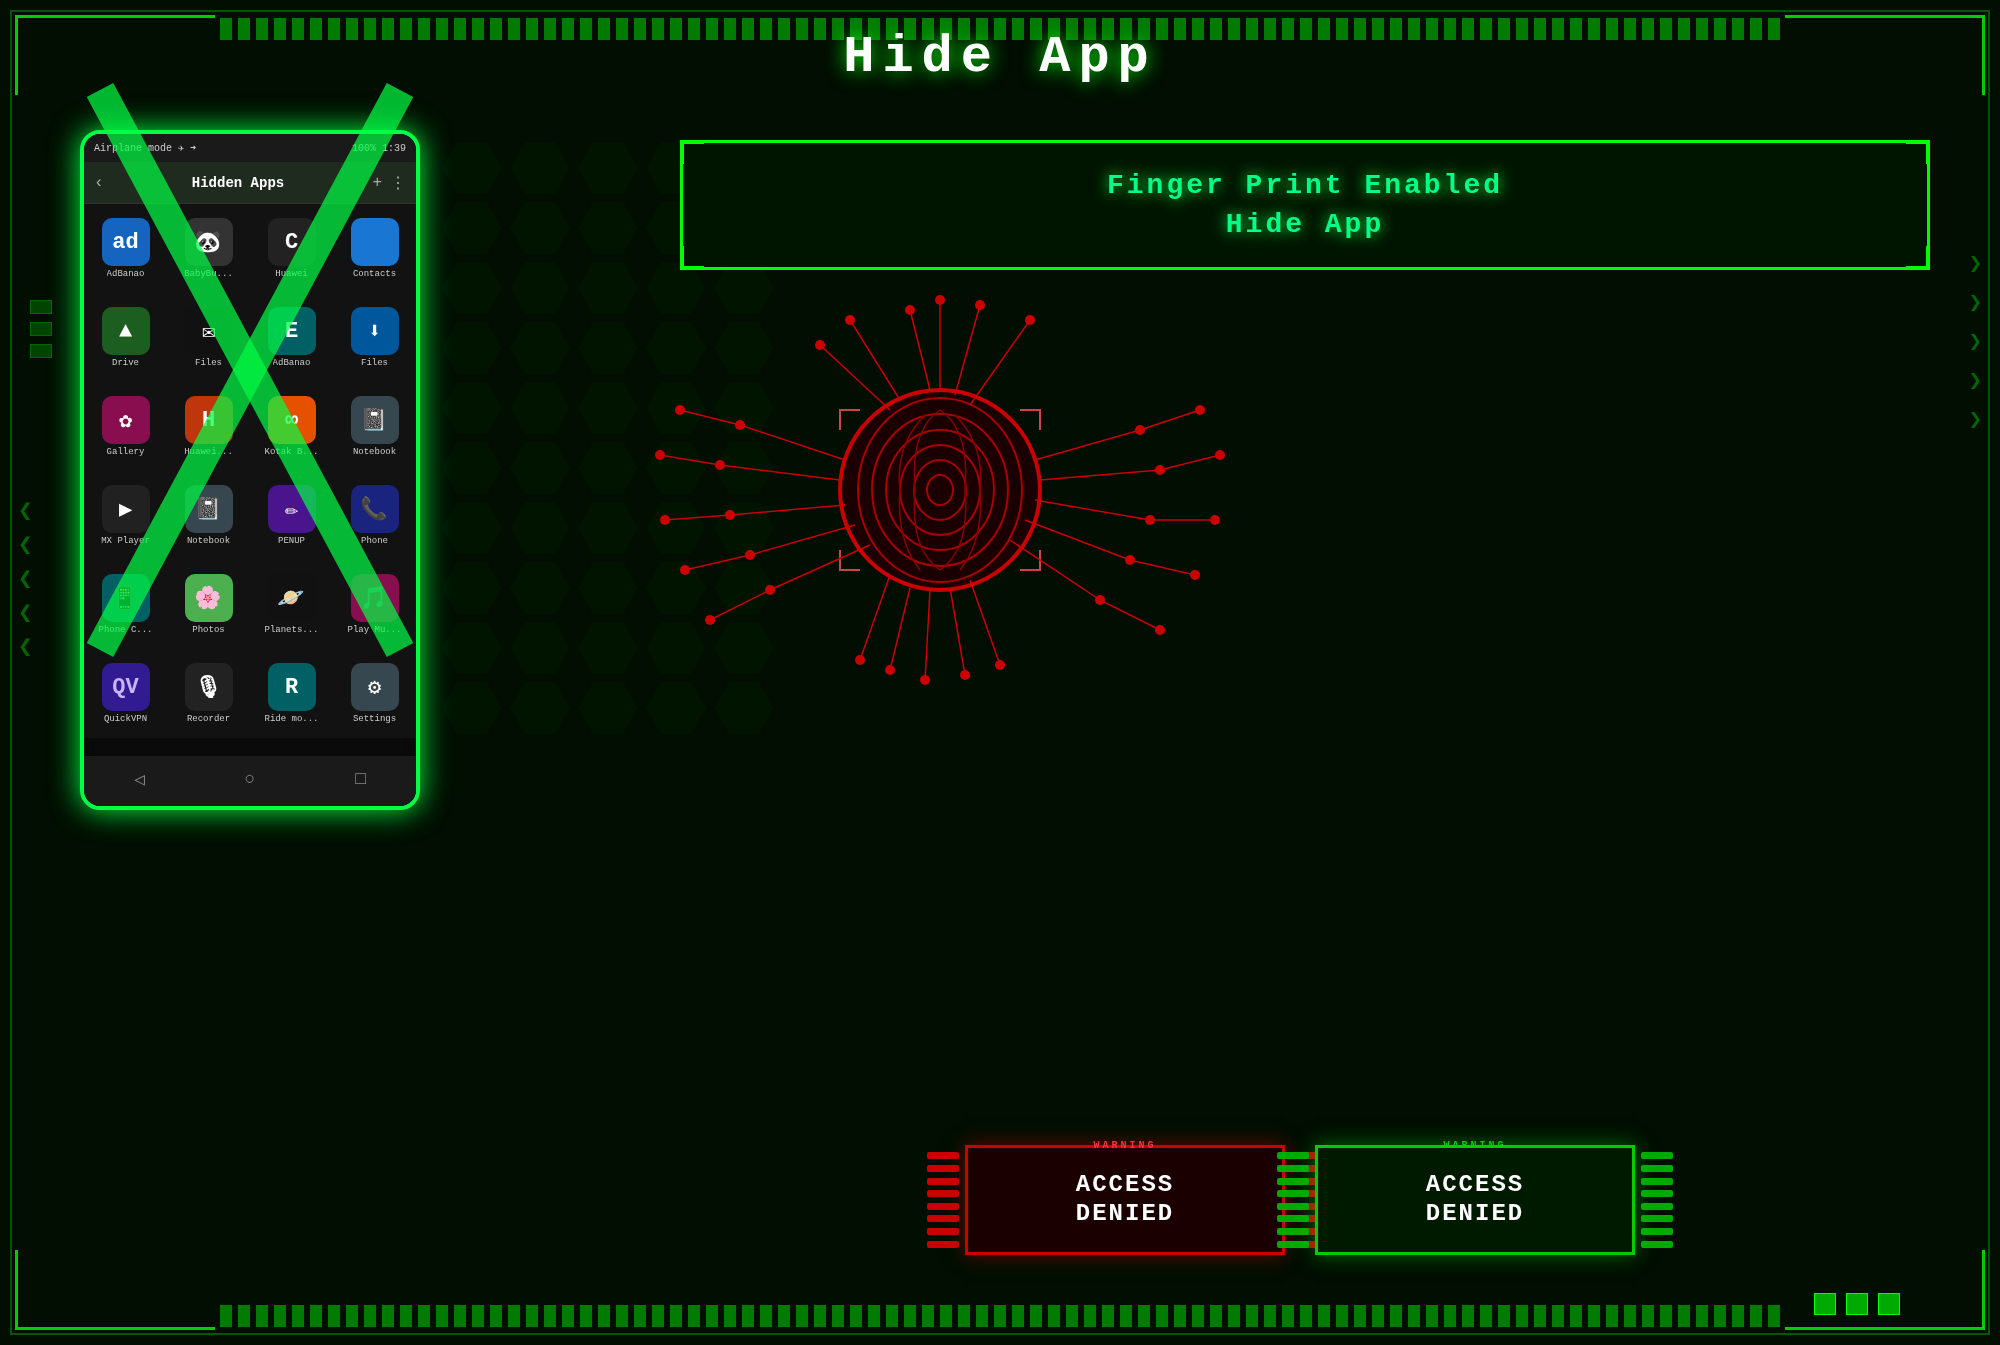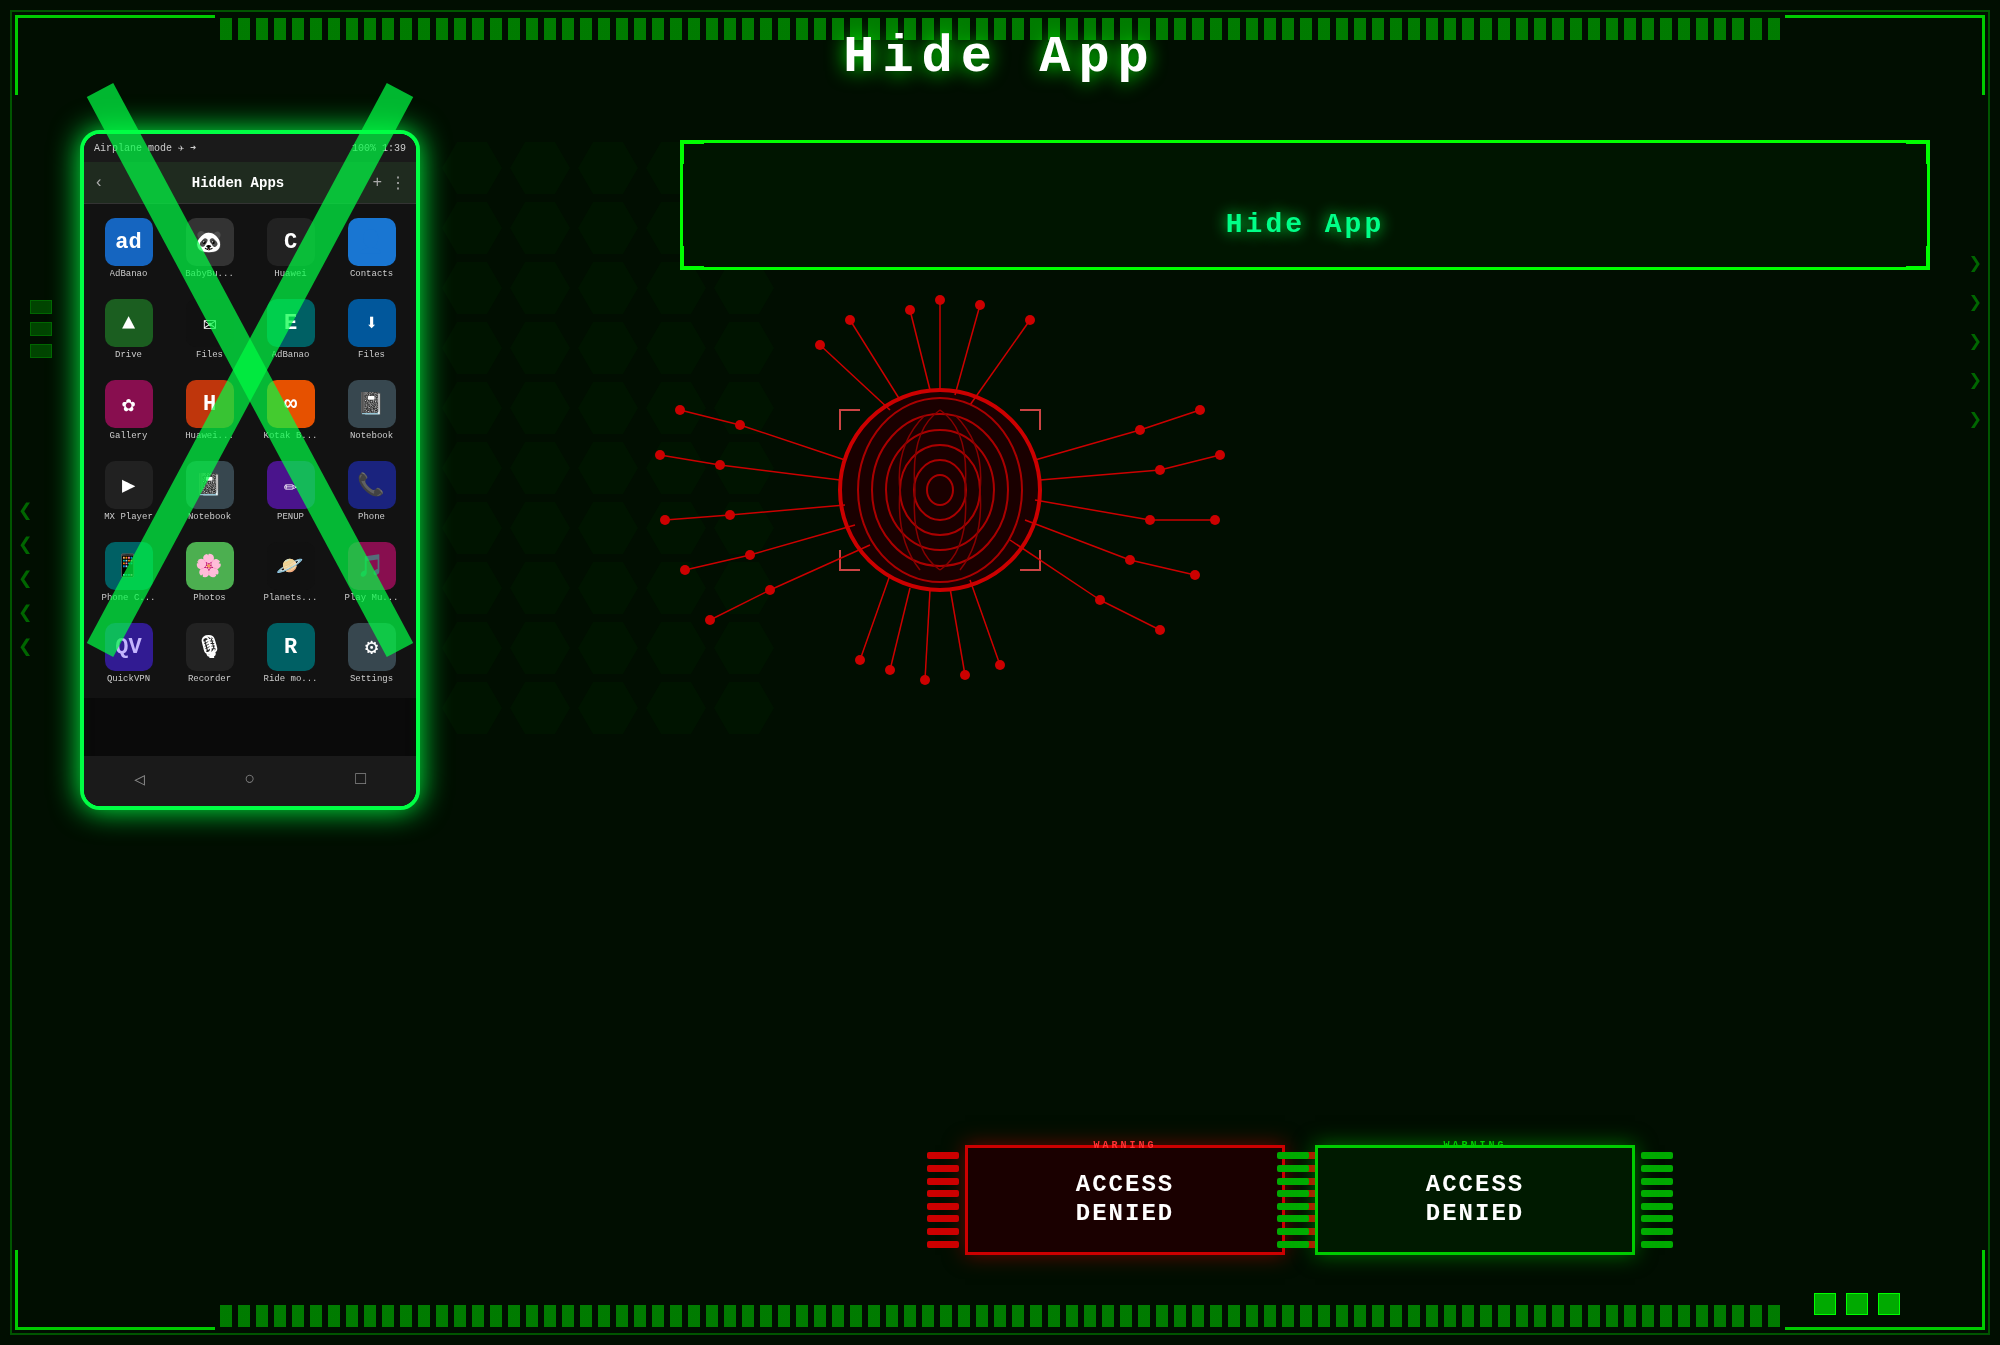--- a/index.html
+++ b/index.html
@@ -179,21 +179,21 @@
     }
 
     .phone-header-icon {
       color: #aaa;
       font-size: 16px;
     }
 
     .phone-apps-grid {
       display: grid;
       grid-template-columns: repeat(4, 1fr);
-      gap: 8px;
+      gap: 16px;
       padding: 8px;
       background: #121212;
     }
 
     .app-item {
       display: flex;
       flex-direction: column;
       align-items: center;
       padding: 6px 2px;
     }
@@ -606,21 +606,21 @@
   <path d="M 320 20 L 20 580" stroke="#00ff44" stroke-width="30" opacity="0.7"></path>
 </svg>
 
 <div class="title-box-wrapper">
   <div class="title-box-inner">
     <div class="corner-tl"></div>
     <div class="corner-tr"></div>
     <div class="corner-bl"></div>
     <div class="corner-br"></div>
     <div class="title-box-text">
-      <br>
+      <span>Finger Print Enabled</span><br>
       <span>Hide App</span>
     </div>
   </div>
 </div>
 
 <svg class="fp-svg" width="600" height="420" viewBox="0 0 600 420" xmlns="http://www.w3.org/2000/svg">
 
   <circle cx="300" cy="210" r="100" fill="#1a0000" stroke="#cc0000" stroke-width="4"></circle>
 
   <path d="M 220 130 L 200 130 L 200 150" fill="none" stroke="#cc4444" stroke-width="2"></path>

